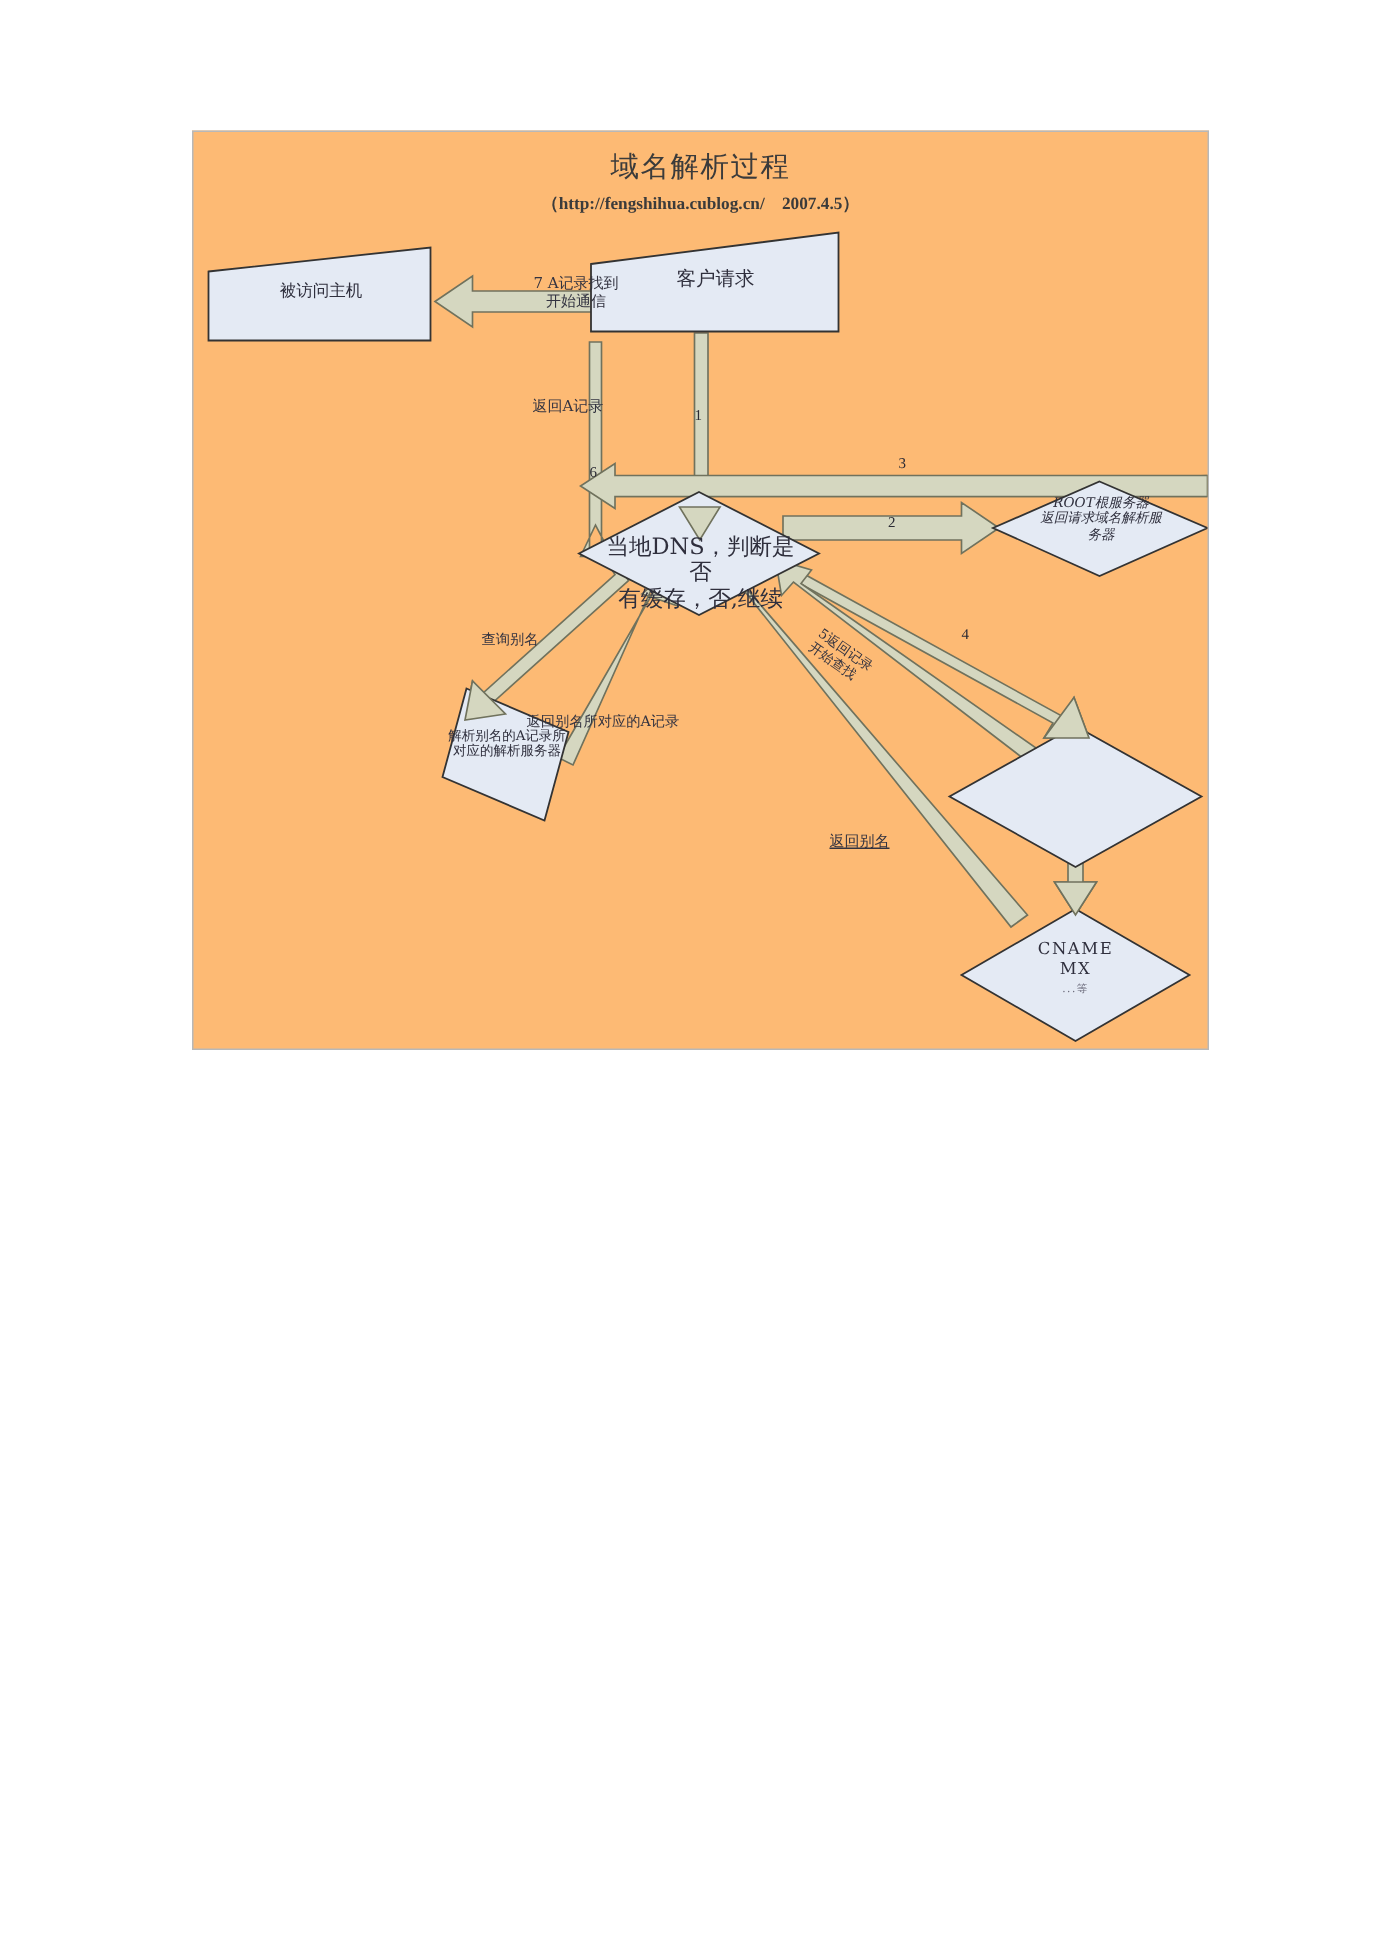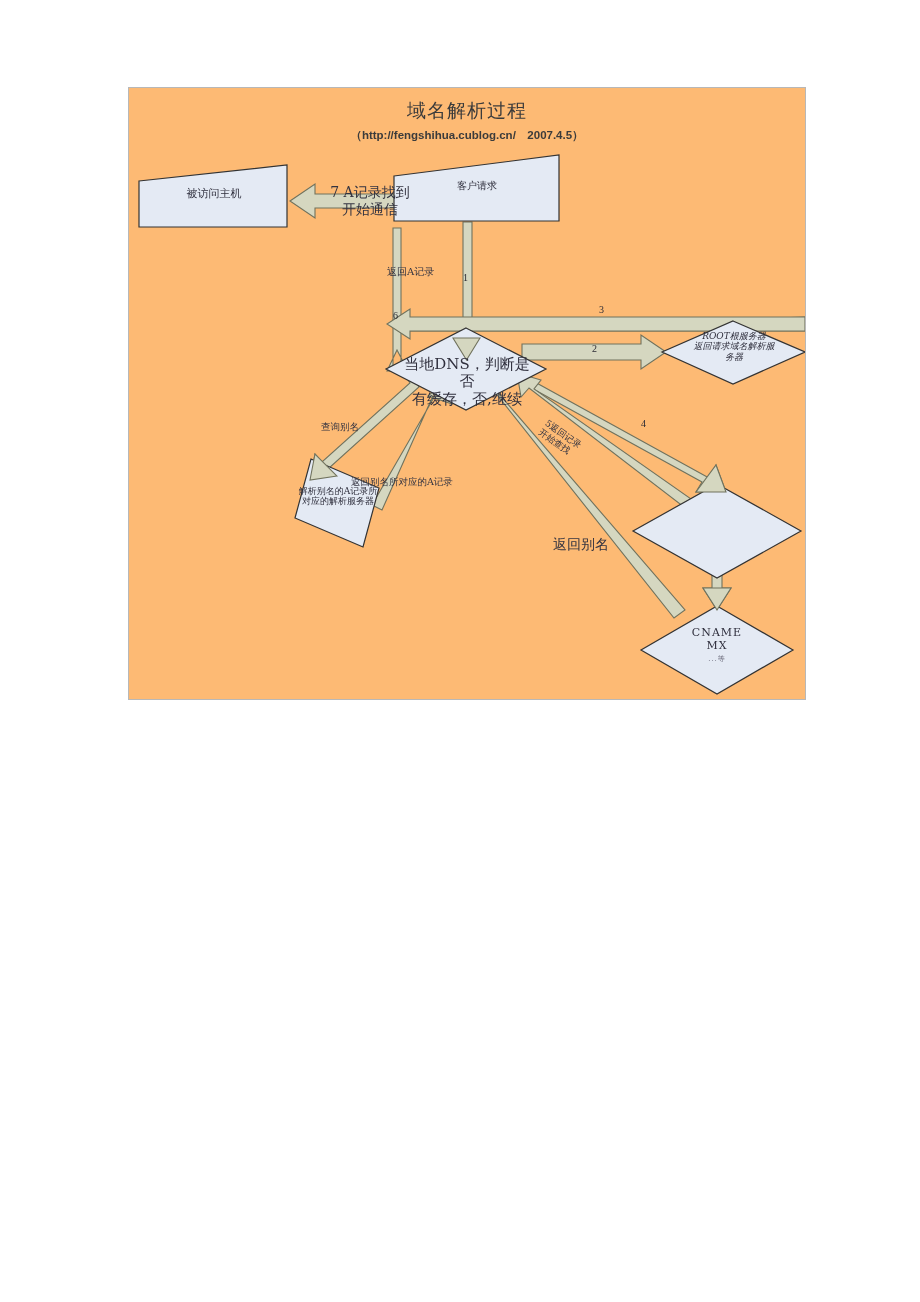--- a/index.html
+++ b/index.html
@@ -52,21 +52,21 @@
   }
   .diagram-subtitle {
     position: absolute;
     left: 0;
     top: 40px;
     width: 676px;
     text-align: center;
     font-size: 11.5px;
     font-weight: bold;
     color: #3b3b3b;
-    font-family: Liberation Sans, sans-serif;
+    font-family: Liberation Serif, serif;
   }
   svg.layer {
     position: absolute;
     left: 0; top: 0;
   }
   .node-label {
     position: absolute;
     text-align: center;
     color: #2f2f3d;
     font-family: "DejaVu Serif", serif;
@@ -188,21 +188,21 @@
           <path class="ar" d="M 602,500 L 588,522 L 574,500 Z"></path>
 
           <path class="ar" d="M 208,388 L 181,392 L 186,366 Z"></path>
 
           <path class="ar" d="M 351,250 L 337.5,272 L 324,250 Z"></path>
         </g>
       </svg>
 
       <div class="node-label" style="left:14px; top:100px; width:142px; font-size:11px;">被访问主机</div>
 
-      <div class="node-label" style="left:272px; top:92px; width:152px; font-size:10px;">客户请求</div>
+      <div class="node-label" style="left:272px; top:92px; width:152px; font-size:13px;">客户请求</div>
 
       <div class="node-label" style="left:272px; top:268px; width:132px; font-size:15px;">
         <span>当地DNS，判断是否</span><br>
         <span>有缓存，否,继续</span>
       </div>
 
       <div class="node-label" style="left:546px; top:243px; width:118px; font-size:9px;font-style:italic;">
         <span>ROOT根服务器</span><br>
         <span>返回请求域名解析服</span><br>
         <span>务器</span>
@@ -213,37 +213,37 @@
         <span>CNAME</span><br>
         <span>MX</span><br>
         <span style="font-size:7px; color:#6a6a7a;">...等</span>
       </div>
 
       <div class="node-label" style="left:168px; top:398px; width:82px; font-size:9px;">
         <span>解析别名的A记录所</span><br>
         <span>对应的解析服务器</span>
       </div>
 
-      <div class="edge-label" style="left:176px; top:96px; width:130px; text-align:center; font-size:14px;">
+      <div class="edge-label" style="left:190px; top:96px; width:130px; text-align:center; font-size:10px;">
         <span>7 A记录找到</span><br>
         <span>开始通信</span>
       </div>
 
-      <div class="edge-label" style="left:226px; top:178px; font-size:10px;margin-left:32px;">返回A记录</div>
+      <div class="edge-label" style="left:226px; top:178px; font-size:10px;">返回A记录</div>
 
       <div class="edge-label" style="left:420px; top:330px; font-size:9px; transform:rotate(35deg); transform-origin: left top;">
         <span>5返回记录</span><br>
         <span>开始查找</span>
       </div>
 
       <div class="edge-label" style="left:192px; top:333px; font-size:9.5px;">查询别名</div>
 
       <div class="edge-label" style="left:222px; top:388px; font-size:9.5px;">返回别名所对应的A记录</div>
 
-      <div class="edge-label" style="left:424px; top:448px; font-size:14px;">返回别名</div>
+      <div class="edge-label" style="left:424px; top:468px; font-size:10px;text-decoration:underline;">返回别名</div>
 
       <div class="step-num" style="left:334px; top:184px;">1</div>
       <div class="step-num" style="left:463px; top:255px;">2</div>
       <div class="step-num" style="left:470px; top:216px;">3</div>
       <div class="step-num" style="left:512px; top:330px;">4</div>
       <div class="step-num" style="left:264px; top:222px;">6</div>
 
     </div>
   </div>
 

